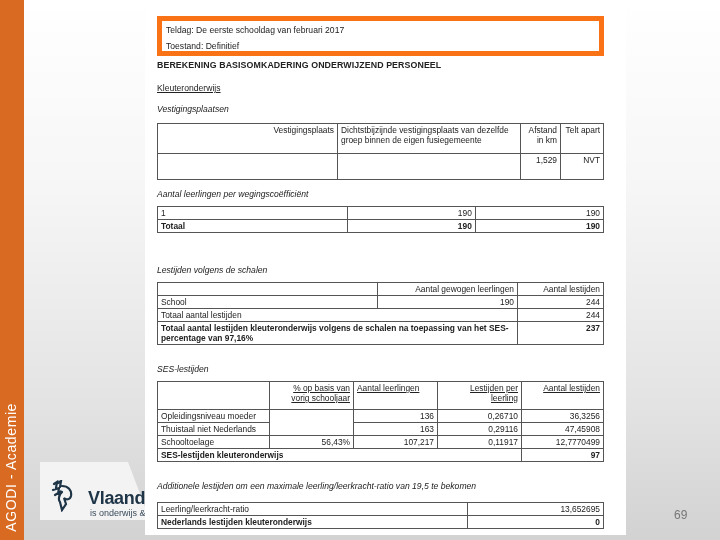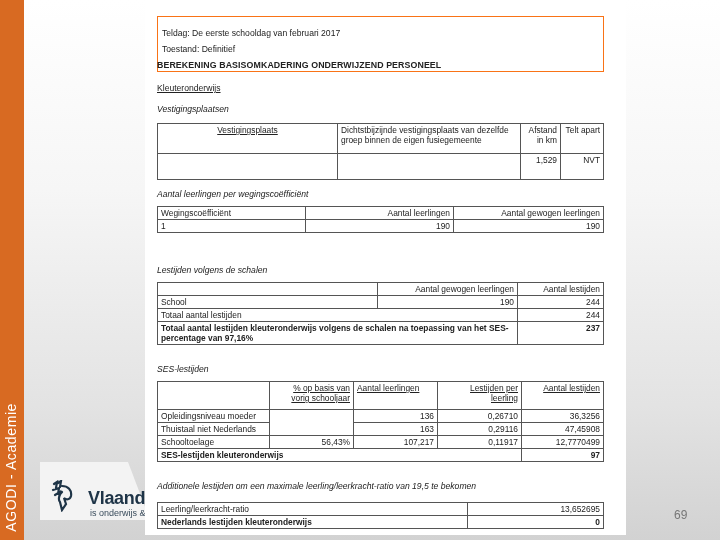--- a/index.html
+++ b/index.html
@@ -34,21 +34,21 @@
   .page-number {
     position: absolute; left: 674px; top: 508px; font-size: 12px; color: #777;
   }
   .docpage {
     position: absolute; left: 145px; top: 0; width: 481px; height: 535px;
     background: #ffffff; overflow: hidden;
     font-size: 8.6px; color: #222;
   }
   .block { position: absolute; left: 12px; width: 447px; }
   .infobox {
-    top: 16px; height: 56px; border: 1px solid #f97316; padding: 8px 4px;
+    top: 16px; height: 40px; border: 5px solid #f97316; padding: 1px 4px;
     line-height: 16px;
   }
   .heading { font-weight: bold; font-size: 8.8px; letter-spacing: 0.1px; }
   .underline { text-decoration: underline; }
   .italic { font-style: italic; }
   table { border-collapse: collapse; width: 447px; font-size: 8.4px; }
   td, th { border: 1px solid #555; padding: 1px 3px; vertical-align: top; font-weight: normal; }
   table.outer { border: 1.4px solid #222; }
   .r { text-align: right; }
   .b { font-weight: bold; }
@@ -75,46 +75,46 @@
     <div>Toestand: Definitief</div>
   </div>
 
   <div class="block heading" style="top:60px;">BEREKENING BASISOMKADERING ONDERWIJZEND PERSONEEL</div>
   <div class="block underline" style="top:83px;">Kleuteronderwijs</div>
 
   <div class="block italic" style="top:104px;">Vestigingsplaatsen</div>
   <table class="block outer" style="top:123px;">
     <tbody>
         <tr style="height:30px;">
-      <th style="width:180px;text-align:center;text-decoration:underline;">Vestigingsplaats</th>
+      <th style="width:180px;text-align:right;">Vestigingsplaats</th>
       <th style="width:183px;text-align:left;">Dichtstbijzijnde vestigingsplaats van dezelfde groep binnen de eigen fusiegemeente</th>
       <th class="r" style="width:40px;margin-top:20px;">Afstand in km</th>
       <th class="r">Telt apart</th>
     </tr>
     <tr style="height:26px;">
       <td></td>
       <td></td>
       <td class="r">1,529</td>
       <td class="r">NVT</td>
     </tr>
   </tbody>
     </table>
 
   <div class="block italic" style="top:189px;">Aantal leerlingen per wegingscoëfficiënt</div>
   <table class="block outer" style="top:206px;">
     <tbody>
-        <tr>
-      <th style="width:148px;text-align:left;">Wegingscoëfficiënt</th>
-      <th class="r" style="width:148px;">Aantal leerlingen</th>
-      <th class="r">Aantal gewogen leerlingen</th>
-    </tr>
     <tr>
       <td>1</td>
       <td class="r">190</td>
       <td class="r">190</td>
+    </tr>
+    <tr>
+      <td class="b">Totaal</td>
+      <td class="r b">190</td>
+      <td class="r b">190</td>
     </tr>
   </tbody>
     </table>
 
   <div class="block italic" style="top:265px;">Lestijden volgens de schalen</div>
   <table class="block outer" style="top:282px;">
     <tbody>
         <tr>
       <th style="width:220px;"></th>
       <th class="r" style="width:140px;">Aantal gewogen leerlingen</th>

